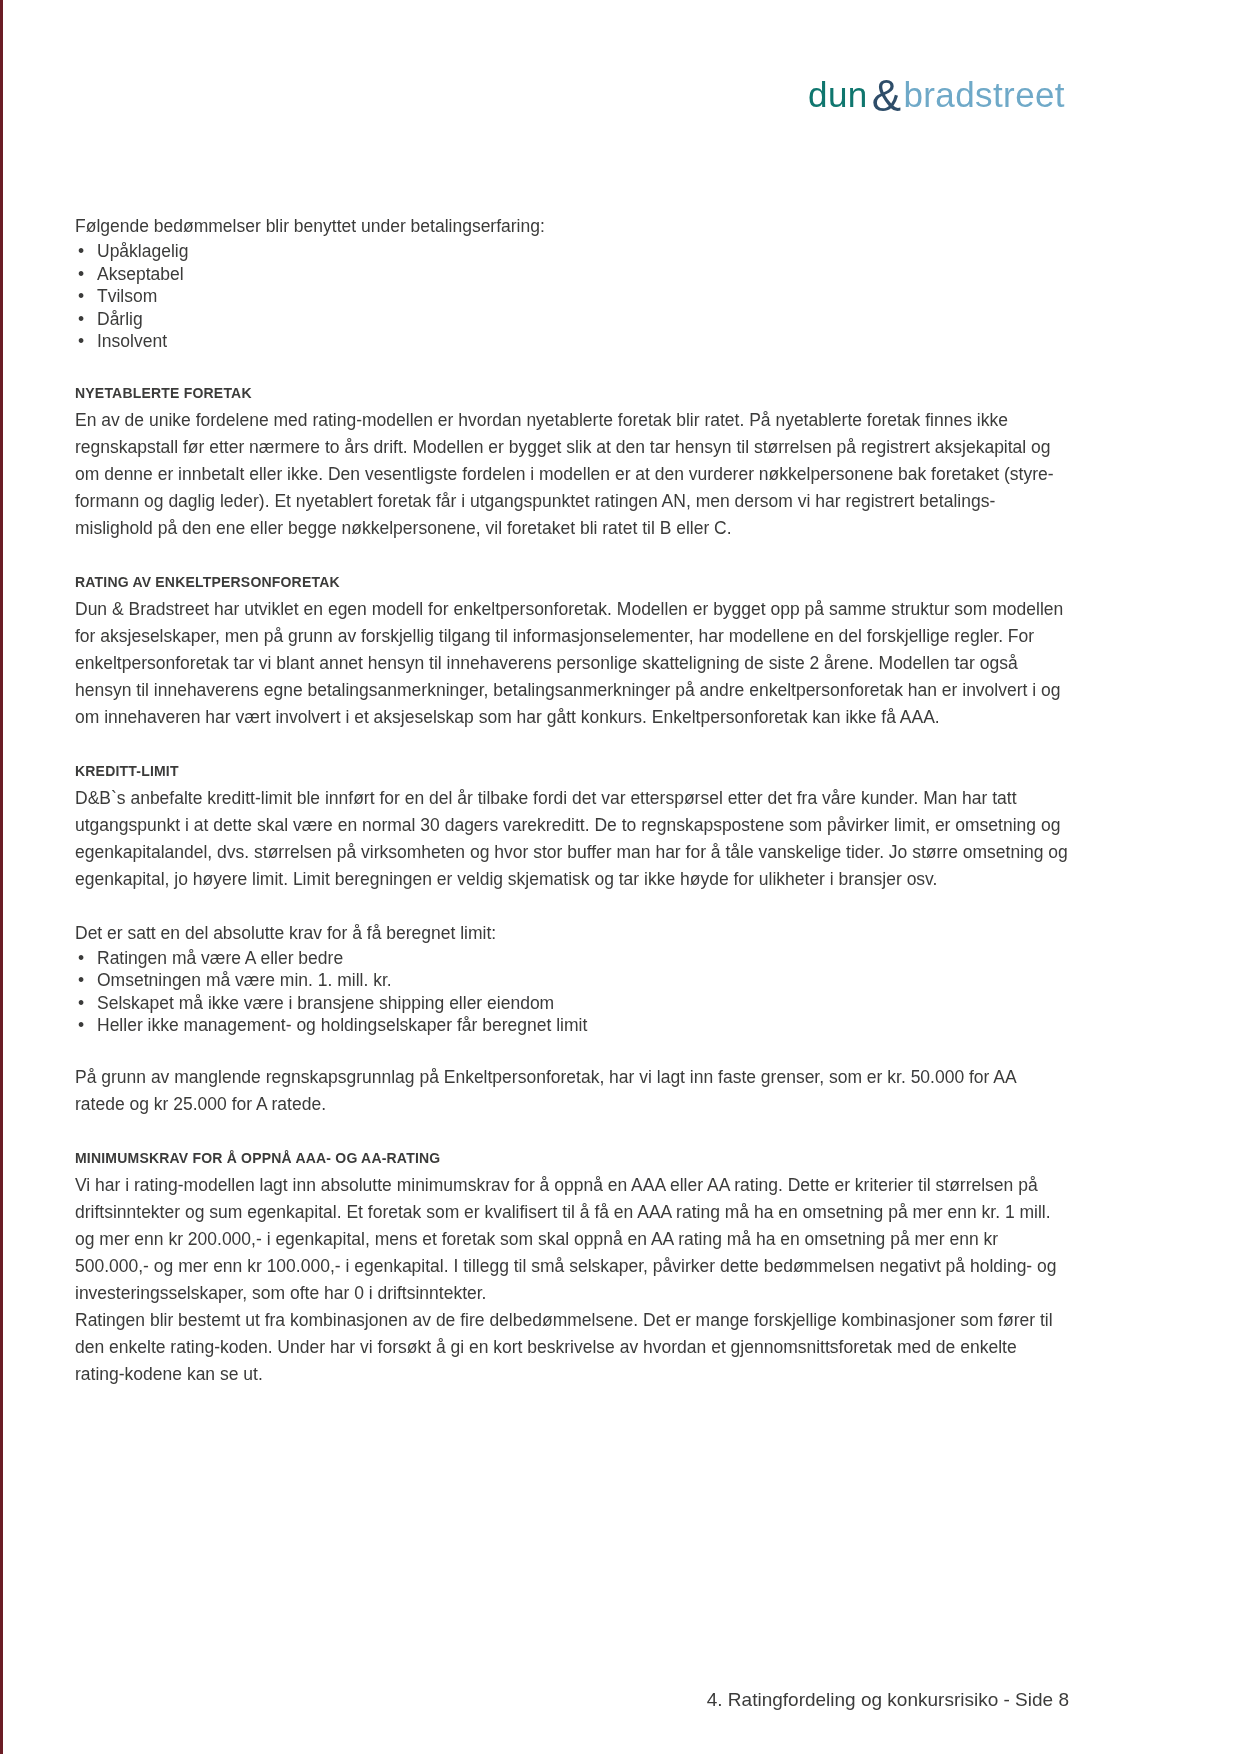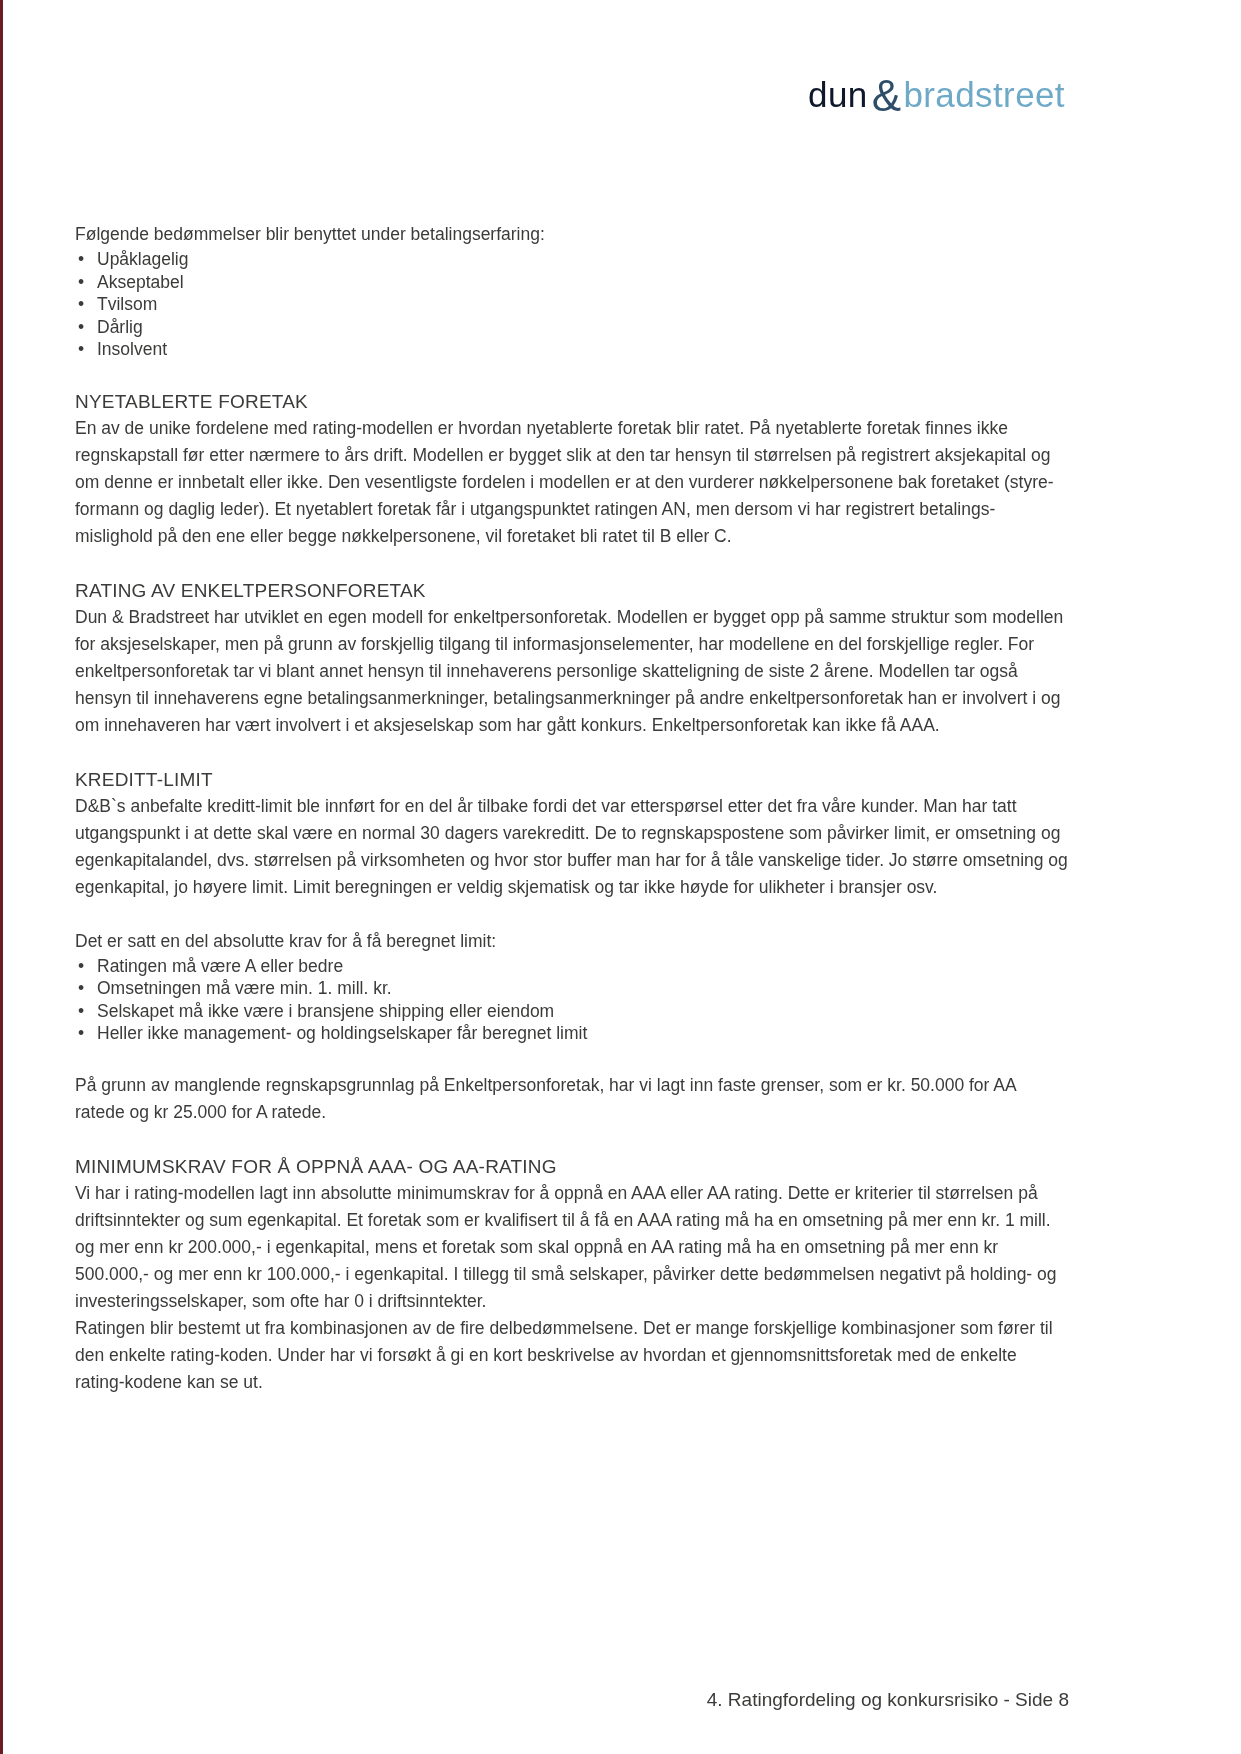--- a/index.html
+++ b/index.html
@@ -17,23 +17,23 @@
     line-height:46px;
   }
   .logo-amp {
     font-size:44px; font-weight:400; margin:0 2px 0 4px;
     vertical-align:-4px;
   }
   .content {
     position:absolute; left:75px; top:205px; width:995px;
     color:#3b3b3a; font-size:17.5px; line-height:27px;
   }
-  .content > :first-child { margin-top:16px; }
+  .content > :first-child { margin-top:8px; }
   .blk-heading {
-    font-size:19px; line-height:27px; font-weight:normal;
+    font-size:14px; line-height:27px; font-weight:bold;
     letter-spacing:0.2px; margin:27px 0 0 0; color:#3b3b3a;
   }
   .blk-paragraph { margin:0; }
   .blk-lead { margin:27px 0 0 0; }
   .blk-bullets + .blk-paragraph { margin-top:27px; }
   .blk-bullets {
     list-style:none; margin:0; padding:0; line-height:22.5px;
   }
   .blk-bullets li { position:relative; padding-left:22px; }
   .blk-bullets li::before {
@@ -44,21 +44,21 @@
     color:#3b3b3a; font-size:19px; line-height:27px; white-space:nowrap;
   }
 </style>
 </head>
 <body>
 
 <div class="page">
   <div class="left-strip" style="background: rgb(107, 29, 37);"></div>
 
   <header class="logo">
-    <span class="logo-dun" style="color: #0f172a;">dun</span><span class="logo-amp" style="color: rgb(46, 77, 105);">&amp;</span><span class="logo-bradstreet" style="color: rgb(111, 169, 200);">bradstreet</span>
+    <span class="logo-dun" style="color: #0f766e;">dun</span><span class="logo-amp" style="color: rgb(46, 77, 105);">&amp;</span><span class="logo-bradstreet" style="color: rgb(111, 169, 200);">bradstreet</span>
   </header>
 
   <main class="content" id="content">
       <p class="blk-lead">Følgende bedømmelser blir benyttet under betalingserfaring:</p>
       <ul class="blk-bullets">
         <li>Upåklagelig</li>
         <li>Akseptabel</li>
         <li>Tvilsom</li>
         <li>Dårlig</li>
         <li>Insolvent</li>

